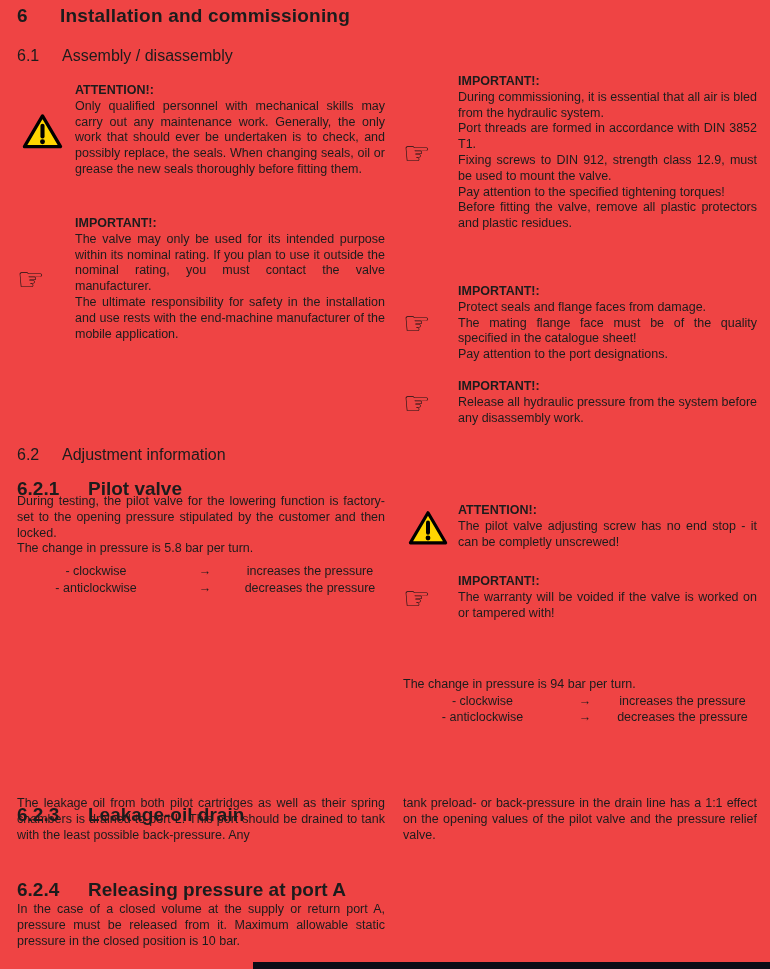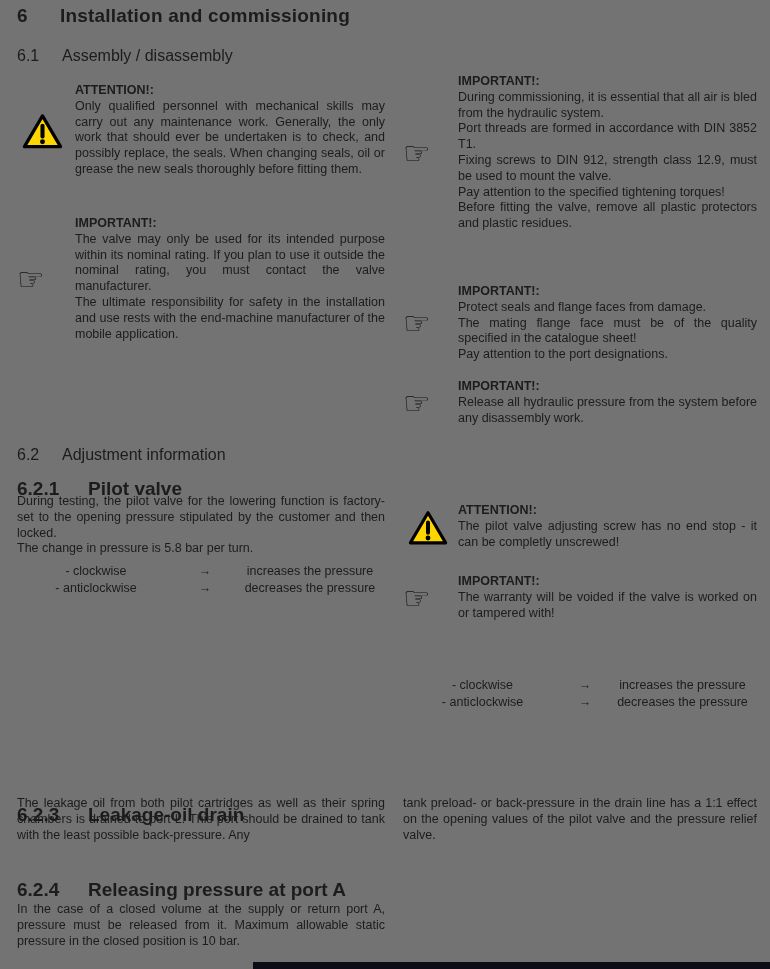--- a/index.html
+++ b/index.html
@@ -1,20 +1,20 @@
 <!DOCTYPE html>
 <html><head>
 <meta charset="utf-8">
 <style>
   html, body { margin: 0; padding: 0; background: #ffffff; }
   .page {
     position: relative;
     width: 770px;
     height: 969px;
-    background: #737373;
+    background: #ef4444;
     color: #1c1c1c;
     font-family: "Liberation Sans", sans-serif;
     overflow: hidden;
   }
   .abs { position: absolute; }
   .h1 { font-size: 19px; font-weight: bold; letter-spacing: 0.2px; }
   .h1 .num { display: inline-block; width: 43px; }
   .h2 { font-size: 16px; font-weight: normal; }
   .h2 .num { display: inline-block; width: 45px; }
   .h3 { font-size: 19px; font-weight: bold; }
@@ -167,20 +167,21 @@
     </div>
     <div class="notice-text">
       <div class="notice-label">IMPORTANT!:</div>
       <div class="body-text">The warranty will be voided if the valve is worked on or tampered with!</div>
     </div>
   </div>
 
 
 
   <div class="abs col-r" style="top:677px;">
+    <div class="body-text">The change in pressure is 94 bar per turn.</div>
     <div class="rows tight">
       <span class="cell">- clockwise</span>
       <span class="cell">→</span>
       <span class="cell">increases the pressure</span>
       <span class="cell">- anticlockwise</span>
       <span class="cell">→</span>
       <span class="cell">decreases the pressure</span>
     </div>
   </div>
 

